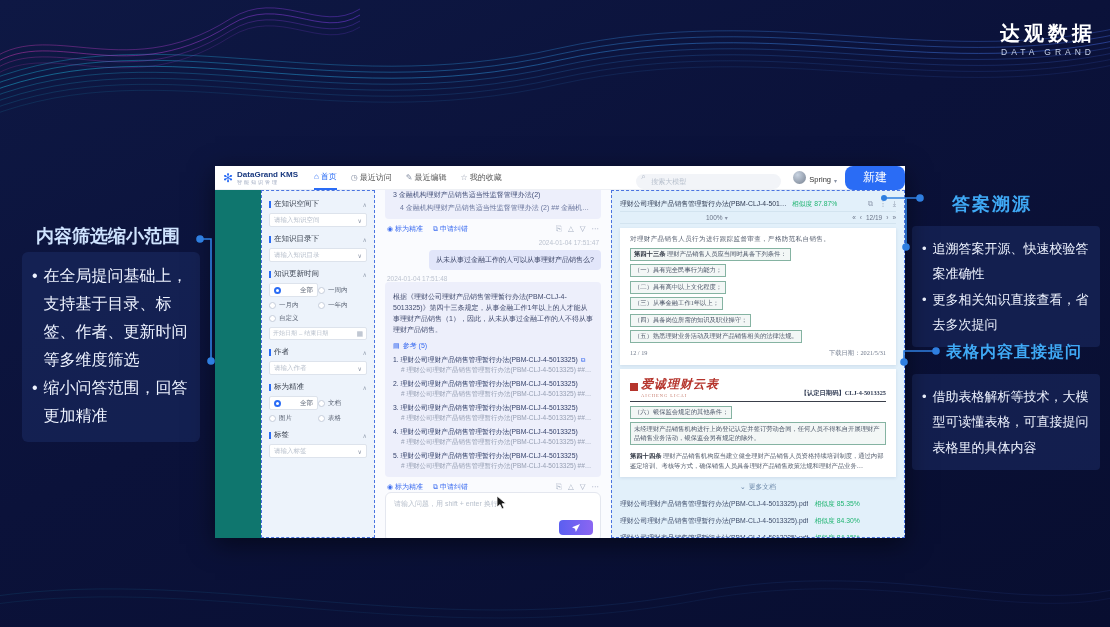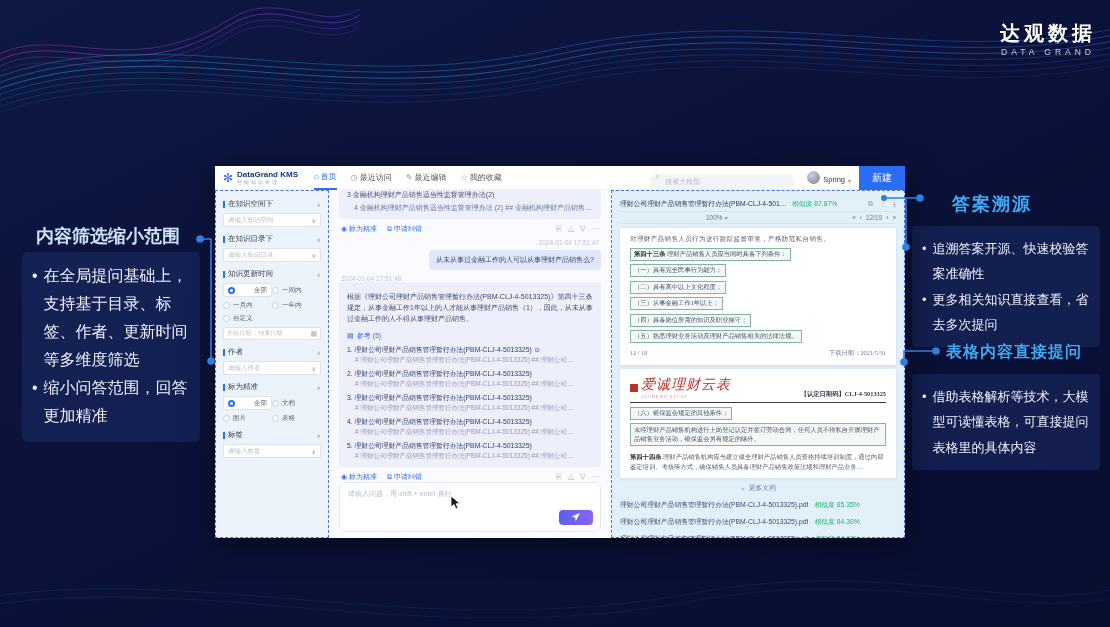--- a/index.html
+++ b/index.html
@@ -50,24 +50,24 @@
   .nav-search { margin-left:auto; position:relative; width:145px; height:15px; }
   .nav-search input { width:100%; height:100%; border:none; outline:none; background:#f2f4f8;
     border-radius:8px; font-size:7px; color:#666; padding-left:15px; }
   .nav-search input::placeholder { color:#b6bfcc; }
   .search-glyph { position:absolute; left:5px; top:2px; font-size:8px; color:#aab3c2; }
   .nav-user { display:flex; align-items:flex-end; gap:3px; margin:0 8px 0 12px; }
   .avatar { width:13px; height:13px; border-radius:50%;
     background:radial-gradient(circle at 35% 30%,#c9d4e2,#76808f); }
   .uname { font-size:7.5px; color:#333; }
   .caret { font-size:6px; color:#8a93a6; }
-  .new-btn { width:46px; height:24px; background:#2a6cf5; color:#fff; font-size:10px;
-    display:flex; align-items:center; justify-content:center; }
-
-  .app-body { flex:1; display:flex; min-height:0; background:#0f766e; }
+  .new-btn { width:60px; height:24px; background:#2a6cf5; color:#fff; font-size:12px;
+    display:flex; align-items:center; justify-content:center;border-radius:8px; }
+
+  .app-body { flex:1; display:flex; min-height:0; background:#0f766e;padding-left:46px; }
 
   
   .s-side { width:114px; flex:0 0 auto; background:#edf3fb; border:1.5px dashed #4a74e0;
     padding:8px 7px; overflow:hidden; }
   .sec { margin-bottom:7px; }
   .sec-h { display:flex; align-items:center; font-size:7.5px; color:#3a4250; margin-bottom:4px; }
   .sec-bar { width:2px; height:7px; background:#2a6cf5; margin-right:3px; }
   .sec-caret { margin-left:auto; font-size:6px; color:#9aa4b4; }
   .sel { height:14px; background:#fff; border:1px solid #dde3ec; border-radius:2px; display:flex;
     align-items:center; justify-content:space-between; padding:0 4px; font-size:6.5px; color:#b9c1cd; }
@@ -127,21 +127,21 @@
   .hl { display:table; border:1px solid #85b3a2; background:rgba(133,179,162,.10); padding:1px 3px;
     margin:3.5px 0 0; font-size:6.3px; color:#4c5668; white-space:nowrap; max-width:100%;
     overflow:hidden; text-overflow:ellipsis; }
   .hl b { color:#2c3340; }
   .hl.wrap { display:block; white-space:normal; line-height:1.5; }
   .pfoot { display:flex; justify-content:space-between; font-size:6.3px; color:#707a8c; margin-top:6px; }
   .lhead { display:flex; align-items:flex-end; justify-content:space-between;
     border-bottom:1.5px solid #3a3f4a; padding-bottom:3px; }
   .seal { display:flex; gap:3px; align-items:center; }
   .seal-ic { width:8px; height:8px; background:#b5342c; flex:0 0 auto; }
-  .seal-cn { font-size:14px; font-weight:normal; font-style:italic; color:#b5342c; letter-spacing:1px; }
+  .seal-cn { font-size:12px; font-weight:bold; font-style:italic; color:#b5342c; letter-spacing:1px; }
   .seal-en { font-size:4.5px; color:#c77f72; letter-spacing:1px; }
   .lcode { font-size:6.3px; font-weight:bold; color:#2f3a52; }
   .para { margin-top:6px; font-size:6.3px; color:#555e6e; line-height:1.55; max-height:30px; overflow:hidden; }
   .para b { color:#2c3340; }
   .more { display:flex; justify-content:center; align-items:center; gap:3px; margin-top:5px;
     font-size:6.8px; color:#6b87a8; }
   .frow { display:flex; align-items:center; margin-top:7px; }
   .frow .fname { max-width:212px; color:#3f4d6b; }
   .frow .sim { margin-left:6px; }
 

